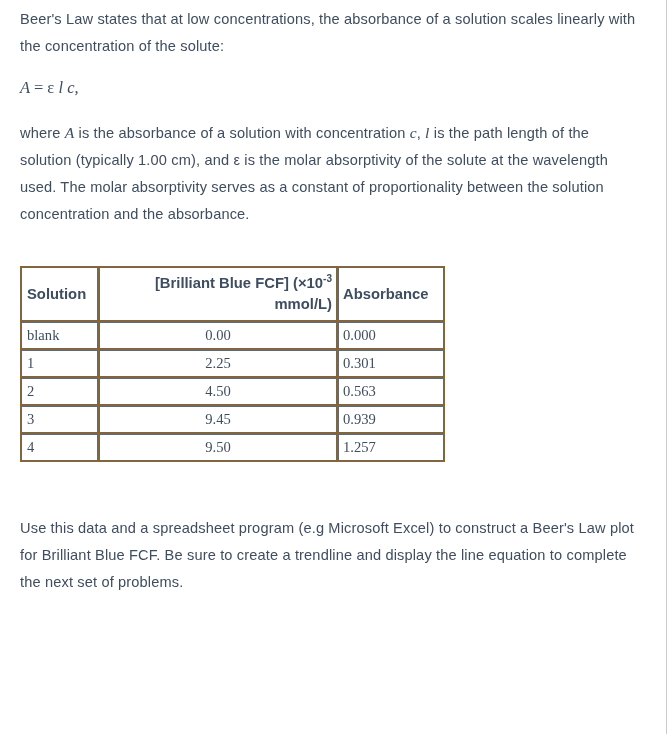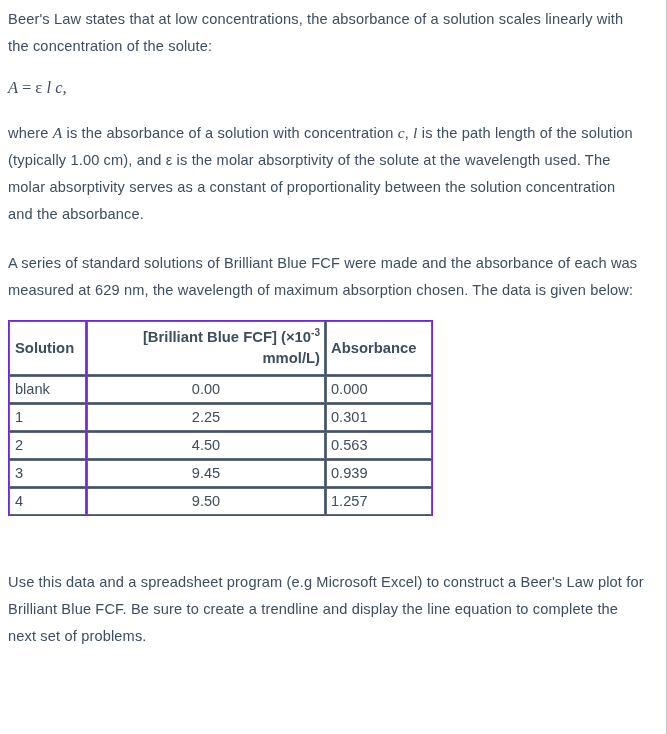--- a/index.html
+++ b/index.html
@@ -16,21 +16,21 @@
   }
   .page {
     position: relative;
     width: 667px;
     height: 734px;
     box-sizing: border-box;
     border-right: 1px solid #c8ccd2;
     background: #ffffff;
   }
   .content {
-    padding: 6px 22px 0 8px;
+    padding: 6px 22px 0 20px;
   }
   p.para {
     margin: 0 0 0 0;
     font-size: 14.6px;
     line-height: 27px;
     color: #3e4d60;
     letter-spacing: 0.01em;
   }
   .gap-sm { height: 13px; }
   .gap-md { height: 16px; }
@@ -52,21 +52,21 @@
   .equation .gk { font-style: normal; font-family: "Liberation Serif", serif; }
 
   .var { font-family: "Liberation Serif", serif; font-style: italic; font-size: 15.5px; }
 
   table.data {
     border-collapse: separate;
     border-spacing: 1px;
     margin: 0;
     table-layout: fixed;
     width: 400px;
-    background: #6d28d9;
+    background: #a16207;
   }
   table.data td, table.data th {
     border: 1px solid #5f6b7a;
     padding: 2px 4px;
     font-size: 14.6px;
     color: #3e4d60;
     background: #ffffff;
     vertical-align: middle;
   }
   table.data th {
@@ -76,21 +76,21 @@
     text-align: right;
     height: 48px;
     line-height: 21px;
   }
   table.data th.c1 { width: 66px; text-align: left; padding-left: 5px; }
   table.data th.c2 { width: 228px; }
   table.data th.c3 { width: 96px; text-align: left; padding-left: 4px; margin-left: 6px; }
   table.data td.c1 { text-align: left; padding-left: 5px; }
   table.data td.c2 { text-align: center; }
   table.data td.c3 { text-align: left; }
-  table.data tbody td { height: 25px; line-height: 25px; padding-top: 0; padding-bottom: 0; }
+  table.data tbody td { height: 25px; line-height: 25px; padding-top: 0; padding-bottom: 0; font-family: Liberation Serif, serif; }
 
   sup.sm { font-size: 0.68em; vertical-align: super; line-height: 0; }
 
   .answer-line {
     font-size: 14.6px;
     line-height: 27px;
     color: #3e4d60;
     white-space: nowrap;
   }
 </style>
@@ -111,21 +111,20 @@
       <span>l</span>
       <span>c,</span>
     </p>
 
     <div class="gap-md"></div>
 
     <p class="para"><span>where </span><span class="var">A</span><span> is the absorbance of a solution with concentration </span><span class="var">c</span><span>, </span><span class="var">l</span><span> is the path length of the solution (typically 1.00 cm), and </span><span>ε</span><span> is the molar absorptivity of the solute at the wavelength used. The molar absorptivity serves as a constant of proportionality between the solution concentration and the absorbance.</span></p>
 
     <div class="gap-lg"></div>
 
-    <p class="para">A series of standard solutions of Brilliant Blue FCF were made and the absorbance of each was measured at 629 nm, the wavelength of maximum absorption chosen. The data is given below:</p>
 
     <div class="gap-table-top"></div>
 
     <table class="data">
       <thead>
         <tr>
           <th class="c1">Solution</th>
           <th class="c2"><span>[Brilliant Blue FCF] (×10</span><sup class="sm">-</sup><sup class="sm">3</sup><span> mmol/L)</span></th>
           <th class="c3">Absorbance</th>
         </tr>

